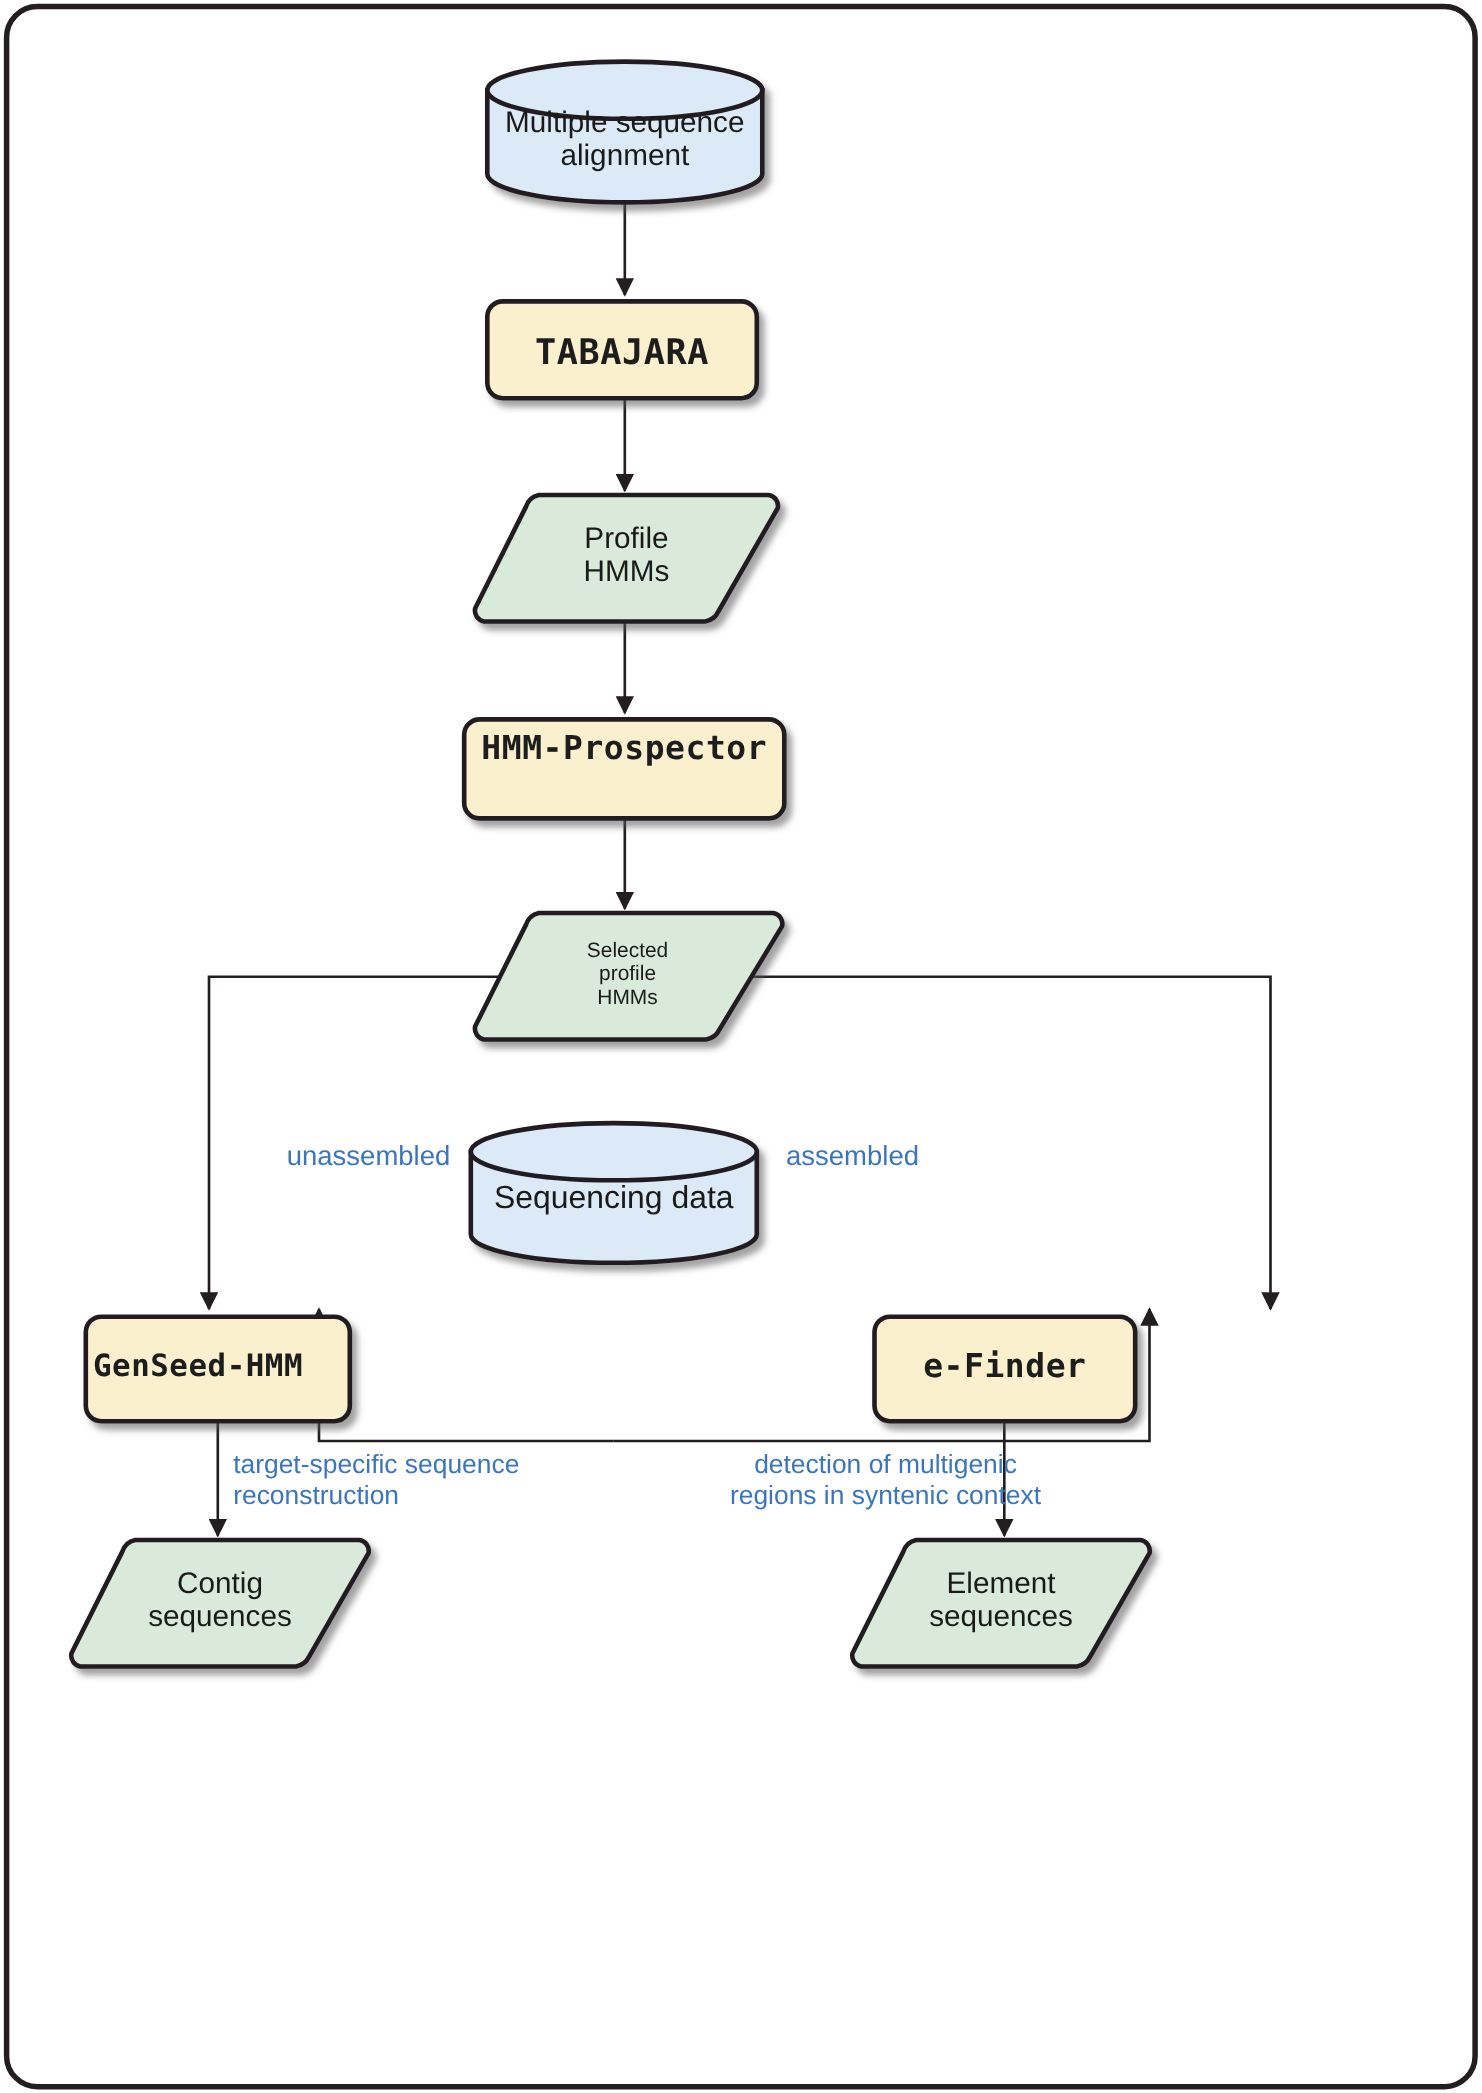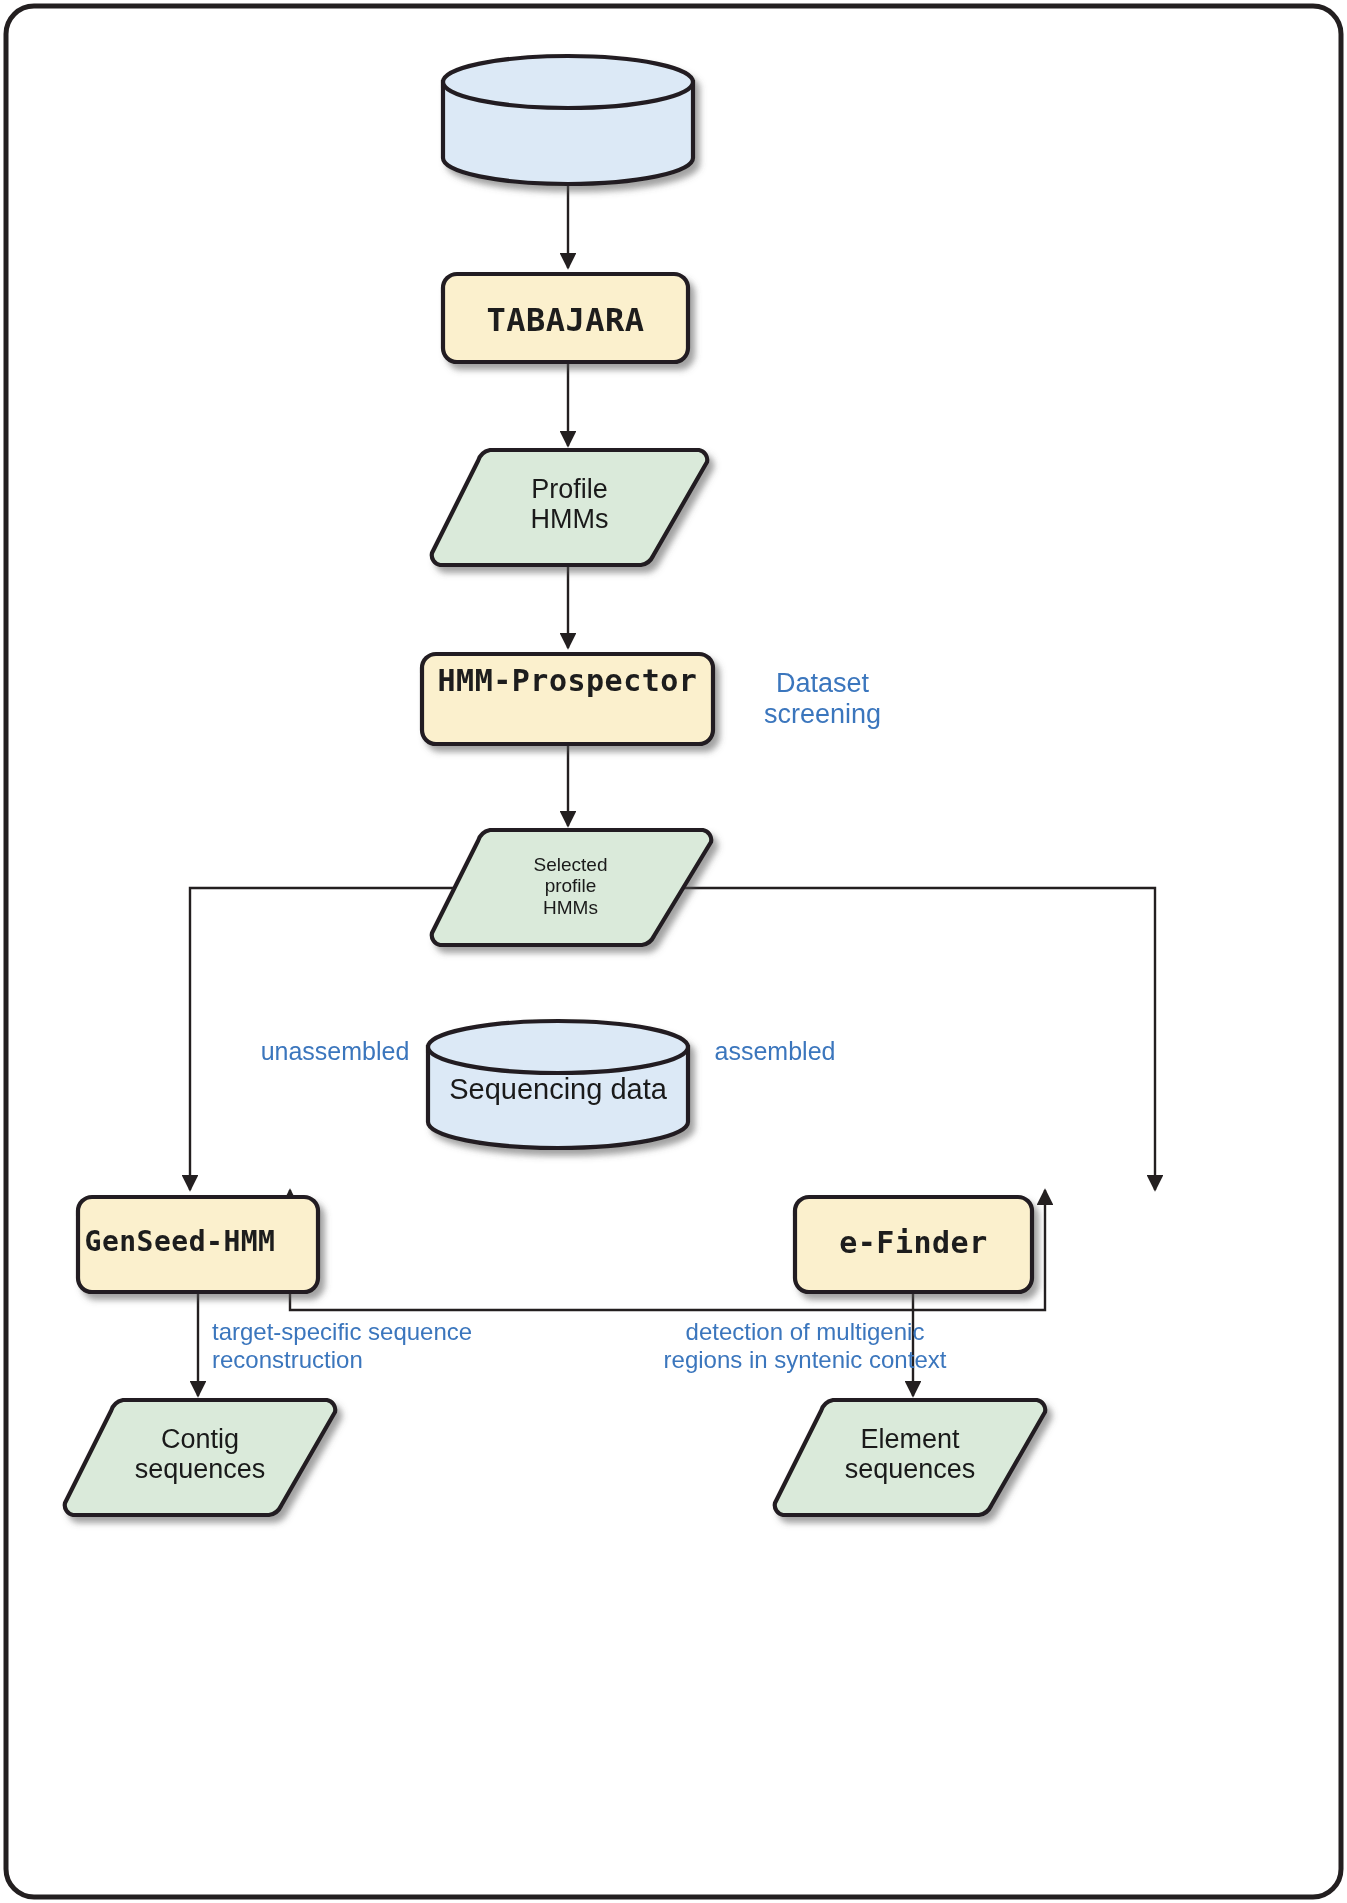--- a/index.html
+++ b/index.html
@@ -124,20 +124,22 @@
       <path d="M 123 1400 L 327 1400 A 10 10 0 0 1 335 1412 L 281 1506 A 16 16 0 0 1 269 1515 L 73 1515
                A 10 10 0 0 1 65 1503 L 111 1411 A 16 16 0 0 1 123 1400 Z" fill="#daeada" stroke="#231f20" stroke-width="4.2"></path>
     </g>
 
     <g filter="url(#softshadow)">
       <path d="M 833 1400 L 1037 1400 A 10 10 0 0 1 1045 1412 L 991 1506 A 16 16 0 0 1 979 1515 L 783 1515
                A 10 10 0 0 1 775 1503 L 821 1411 A 16 16 0 0 1 833 1400 Z" fill="#daeada" stroke="#231f20" stroke-width="4.2"></path>
     </g>
   </svg>
 
+  <div class="node-label" style="left:443px; top:96px; width:250px; font-size:27px;">Multiple sequence
+alignment</div>
 
   <div class="node-label mono-label" style="left:443px; top:303px; width:245px; font-size:32px;">TABAJARA</div>
 
   <div class="node-label" style="left:442px; top:474px; width:255px; font-size:27px;">Profile
 HMMs</div>
 
   <div class="node-label mono-label" style="left:422px; top:664px; width:291px; font-size:30px;">HMM-Prospector</div>
 
   <div class="node-label" style="left:443px; top:843px; width:255px; font-size:19px;margin-top:11px;">Selected
 profile
@@ -149,22 +151,20 @@
 
   <div class="node-label mono-label" style="left:795px; top:1226px; width:237px; font-size:30px;">e-Finder</div>
 
   <div class="node-label" style="left:75px; top:1424px; width:250px; font-size:27px;">Contig
 sequences</div>
 
   <div class="node-label" style="left:785px; top:1424px; width:250px; font-size:27px;">Element
 sequences</div>
 
 
-  <div class="annot center" style="left:710px; top:668px; width:225px; font-size:27px; white-space:pre-line;">Dataset
-screening</div>
 
   <div class="annot center" style="left:255px; top:1037px; width:160px; font-size:25px;">unassembled</div>
 
   <div class="annot center" style="left:700px; top:1037px; width:150px; font-size:25px;">assembled</div>
 
   <div class="annot center" style="left:635px; top:1318px; width:340px; font-size:24px; white-space:pre-line;">detection of multigenic
 regions in syntenic context</div>
 
   <div class="annot left" style="left:212px; top:1318px; width:300px; font-size:24px; white-space:pre-line;">target-specific sequence
 reconstruction</div>

